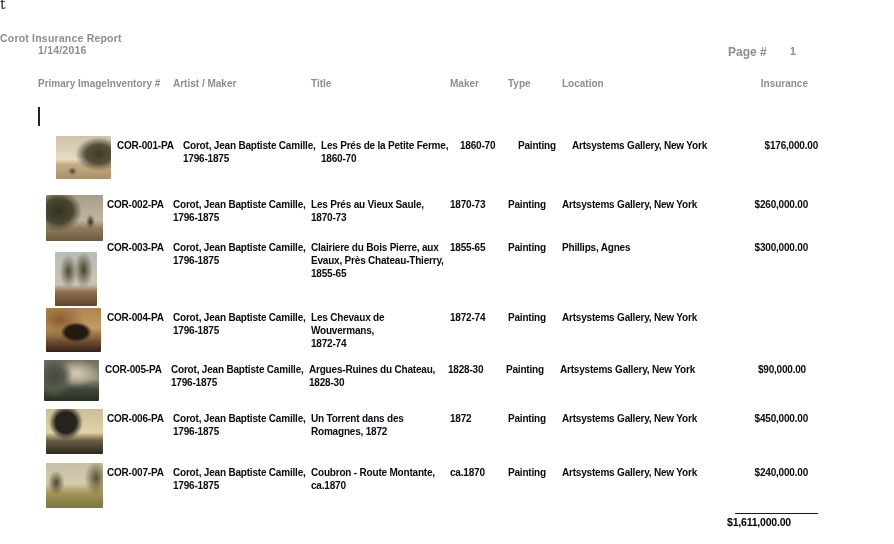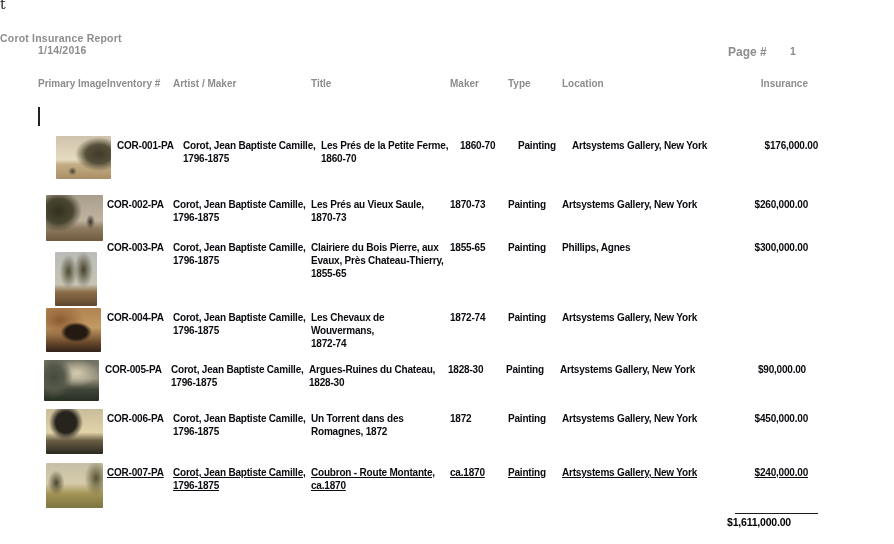--- a/index.html
+++ b/index.html
@@ -23,21 +23,21 @@
   }
   .grid .cell{padding-top:3px;white-space:pre-line;}
   .grid .num{text-align:right;}
   
   .head-row{top:77px;color:#8d8d8d;letter-spacing:0;}
   .head-row .cell{padding-top:0;}
   
   .caret{position:absolute;left:38px;top:107px;width:1.5px;height:19px;background:#222;}
   
   .r1{top:136px;padding-left:48px;} .r2{top:195px;} .r3{top:238px;} .r4{top:308px;padding-left:38px;}
-  .r5{top:360px;padding-left:36px;} .r6{top:409px;} .r7{top:463px;text-decoration:underline;}
+  .r5{top:360px;padding-left:36px;} .r6{top:409px;} .r7{top:463px;}
   .thumb{margin-left:8px;border-radius:1px;}
   .t1{width:55px;height:43px;background:
       radial-gradient(ellipse 60% 55% at 78% 42%,#3f3a2a 0%,#56503a 40%,rgba(86,80,58,0) 72%),
       radial-gradient(ellipse 8% 10% at 30% 82%,#4a4434 0%,rgba(74,68,52,0) 100%),
       linear-gradient(to bottom,#cfc3ab 0%,#e6dcc2 55%,#c4ad85 66%,#a98f66 100%);}
   .t2{width:57px;height:46px;background:
       radial-gradient(ellipse 55% 60% at 22% 35%,#33311f 0%,#4a4630 45%,rgba(74,70,48,0) 75%),
       radial-gradient(ellipse 8% 16% at 78% 58%,#3a332a 0%,rgba(58,51,42,0) 100%),
       linear-gradient(to bottom,#a99e8d 0%,#c0b4a0 55%,#8f7b60 72%,#6f5a40 100%);}
   .t3{width:42px;height:54px;margin-left:17px;margin-top:14px;background:

